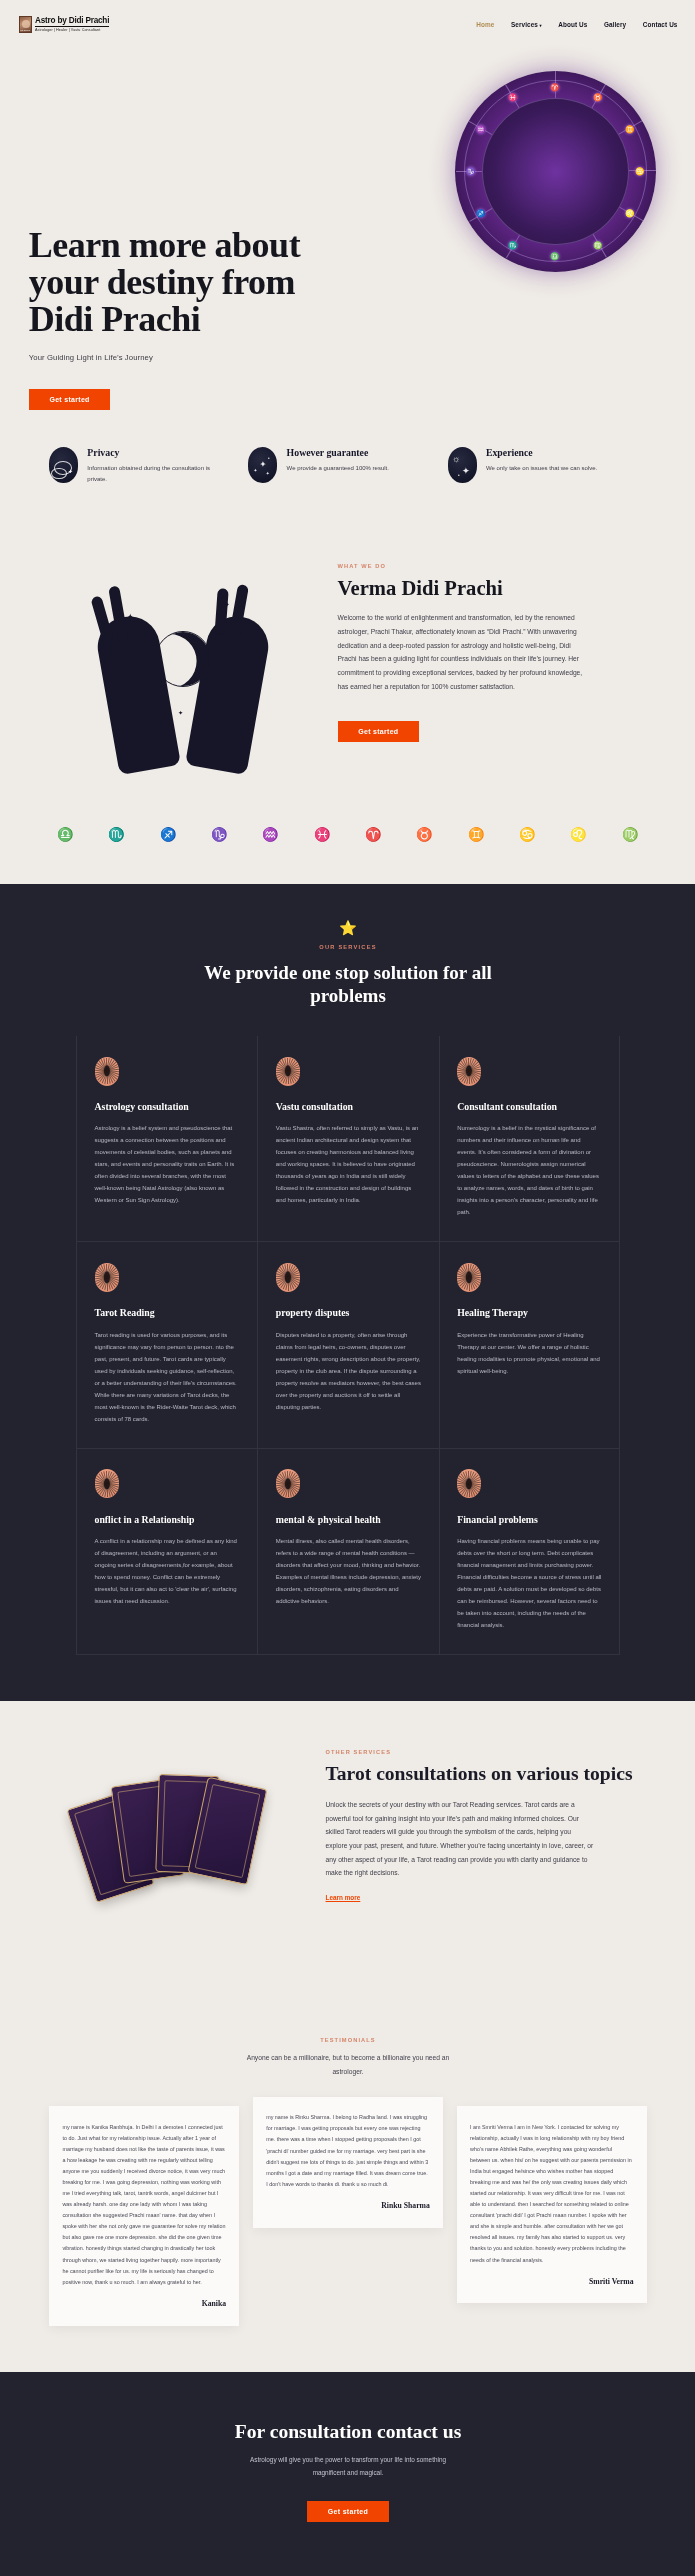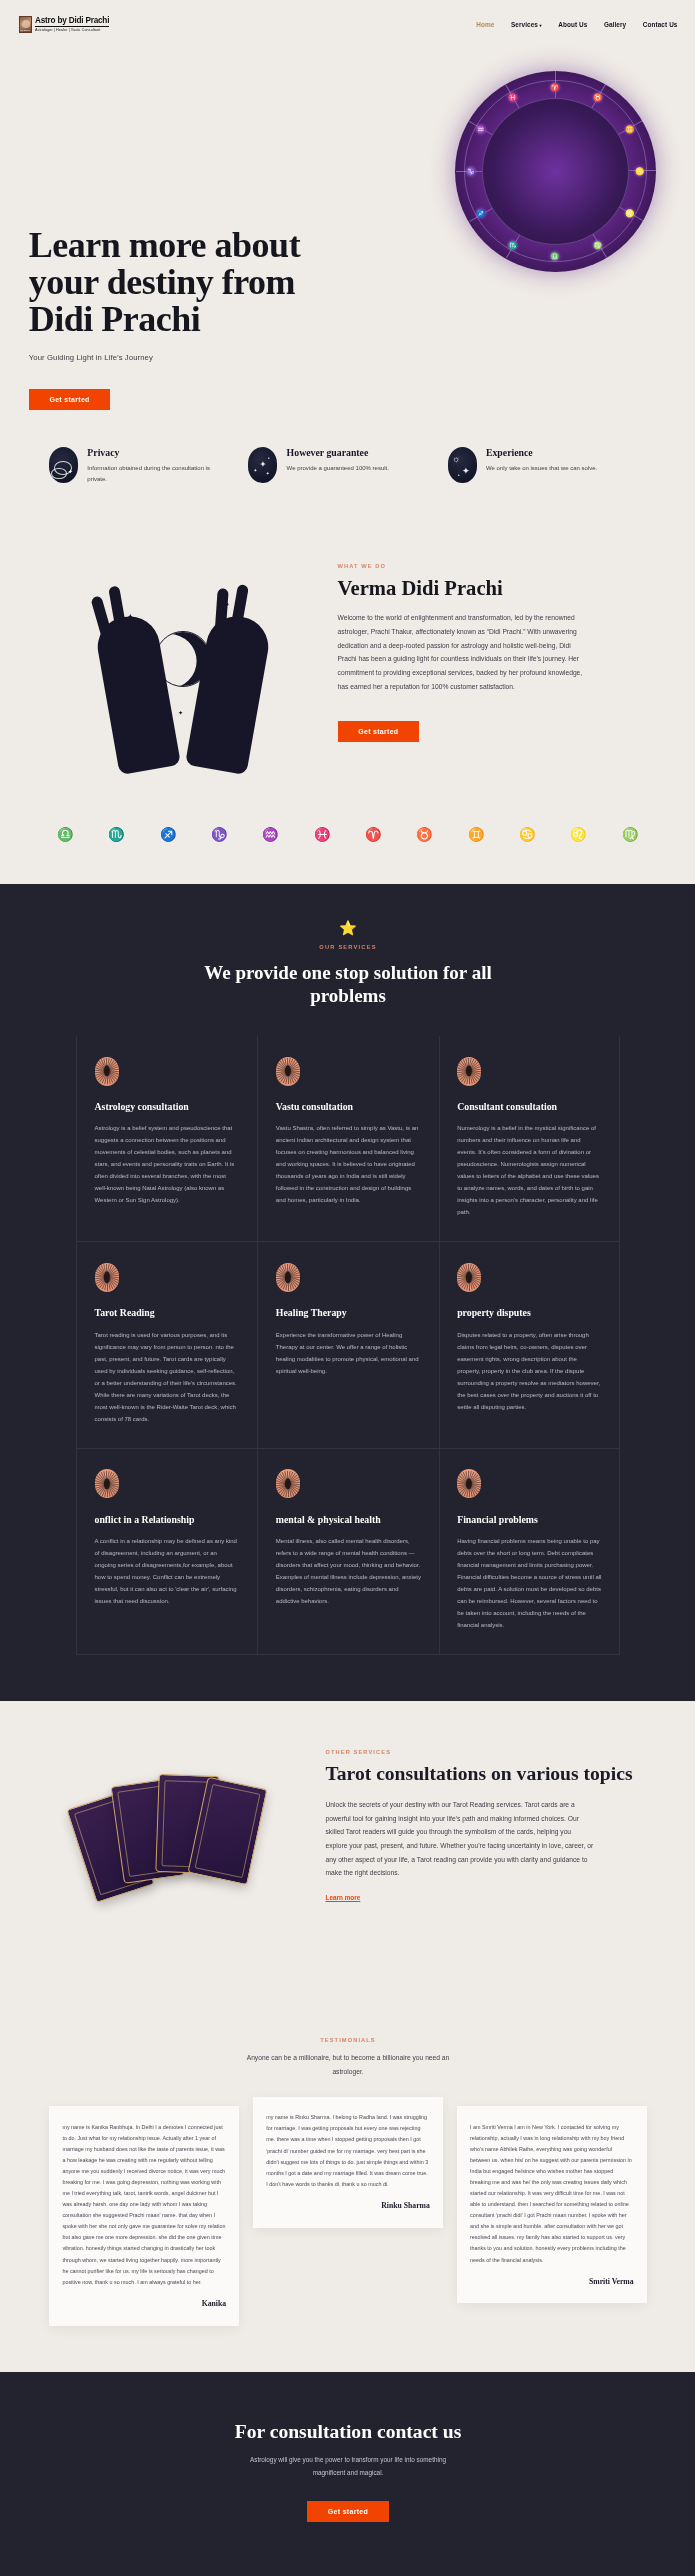--- a/index.html
+++ b/index.html
@@ -587,59 +587,59 @@
           <i class="ray" style="transform: rotate(252deg);"></i>
           <i class="ray" style="transform: rotate(264deg);"></i>
           <i class="ray" style="transform: rotate(276deg);"></i>
           <i class="ray" style="transform: rotate(288deg);"></i>
           <i class="ray" style="transform: rotate(300deg);"></i>
           <i class="ray" style="transform: rotate(312deg);"></i>
           <i class="ray" style="transform: rotate(324deg);"></i>
           <i class="ray" style="transform: rotate(336deg);"></i>
           <i class="ray" style="transform: rotate(348deg);"></i>
         </div>
+      <div class="svc-title">property disputes</div>
+      <div class="svc-body">Disputes related to a property, often arise through claims from legal heirs, co-owners, disputes over easement rights, wrong description about the property, property in the club area. If the dispute surrounding a property resolve as mediators however, the best cases over the property and auctions it off to settle all disputing parties.</div>
+    </div>
+    <div class="svc-card">
+      <div class="svc-ic">
+          <span class="moonlet"></span>
+          <i class="ray" style="transform: rotate(0deg);"></i>
+          <i class="ray" style="transform: rotate(12deg);"></i>
+          <i class="ray" style="transform: rotate(24deg);"></i>
+          <i class="ray" style="transform: rotate(36deg);"></i>
+          <i class="ray" style="transform: rotate(48deg);"></i>
+          <i class="ray" style="transform: rotate(60deg);"></i>
+          <i class="ray" style="transform: rotate(72deg);"></i>
+          <i class="ray" style="transform: rotate(84deg);"></i>
+          <i class="ray" style="transform: rotate(96deg);"></i>
+          <i class="ray" style="transform: rotate(108deg);"></i>
+          <i class="ray" style="transform: rotate(120deg);"></i>
+          <i class="ray" style="transform: rotate(132deg);"></i>
+          <i class="ray" style="transform: rotate(144deg);"></i>
+          <i class="ray" style="transform: rotate(156deg);"></i>
+          <i class="ray" style="transform: rotate(168deg);"></i>
+          <i class="ray" style="transform: rotate(180deg);"></i>
+          <i class="ray" style="transform: rotate(192deg);"></i>
+          <i class="ray" style="transform: rotate(204deg);"></i>
+          <i class="ray" style="transform: rotate(216deg);"></i>
+          <i class="ray" style="transform: rotate(228deg);"></i>
+          <i class="ray" style="transform: rotate(240deg);"></i>
+          <i class="ray" style="transform: rotate(252deg);"></i>
+          <i class="ray" style="transform: rotate(264deg);"></i>
+          <i class="ray" style="transform: rotate(276deg);"></i>
+          <i class="ray" style="transform: rotate(288deg);"></i>
+          <i class="ray" style="transform: rotate(300deg);"></i>
+          <i class="ray" style="transform: rotate(312deg);"></i>
+          <i class="ray" style="transform: rotate(324deg);"></i>
+          <i class="ray" style="transform: rotate(336deg);"></i>
+          <i class="ray" style="transform: rotate(348deg);"></i>
+        </div>
       <div class="svc-title">Healing Therapy</div>
       <div class="svc-body">Experience the transformative power of Healing Therapy at our center. We offer a range of holistic healing modalities to promote physical, emotional and spiritual well-being.</div>
-    </div>
-    <div class="svc-card">
-      <div class="svc-ic">
-          <span class="moonlet"></span>
-          <i class="ray" style="transform: rotate(0deg);"></i>
-          <i class="ray" style="transform: rotate(12deg);"></i>
-          <i class="ray" style="transform: rotate(24deg);"></i>
-          <i class="ray" style="transform: rotate(36deg);"></i>
-          <i class="ray" style="transform: rotate(48deg);"></i>
-          <i class="ray" style="transform: rotate(60deg);"></i>
-          <i class="ray" style="transform: rotate(72deg);"></i>
-          <i class="ray" style="transform: rotate(84deg);"></i>
-          <i class="ray" style="transform: rotate(96deg);"></i>
-          <i class="ray" style="transform: rotate(108deg);"></i>
-          <i class="ray" style="transform: rotate(120deg);"></i>
-          <i class="ray" style="transform: rotate(132deg);"></i>
-          <i class="ray" style="transform: rotate(144deg);"></i>
-          <i class="ray" style="transform: rotate(156deg);"></i>
-          <i class="ray" style="transform: rotate(168deg);"></i>
-          <i class="ray" style="transform: rotate(180deg);"></i>
-          <i class="ray" style="transform: rotate(192deg);"></i>
-          <i class="ray" style="transform: rotate(204deg);"></i>
-          <i class="ray" style="transform: rotate(216deg);"></i>
-          <i class="ray" style="transform: rotate(228deg);"></i>
-          <i class="ray" style="transform: rotate(240deg);"></i>
-          <i class="ray" style="transform: rotate(252deg);"></i>
-          <i class="ray" style="transform: rotate(264deg);"></i>
-          <i class="ray" style="transform: rotate(276deg);"></i>
-          <i class="ray" style="transform: rotate(288deg);"></i>
-          <i class="ray" style="transform: rotate(300deg);"></i>
-          <i class="ray" style="transform: rotate(312deg);"></i>
-          <i class="ray" style="transform: rotate(324deg);"></i>
-          <i class="ray" style="transform: rotate(336deg);"></i>
-          <i class="ray" style="transform: rotate(348deg);"></i>
-        </div>
-      <div class="svc-title">property disputes</div>
-      <div class="svc-body">Disputes related to a property, often arise through claims from legal heirs, co-owners, disputes over easement rights, wrong description about the property, property in the club area. If the dispute surrounding a property resolve as mediators however, the best cases over the property and auctions it off to settle all disputing parties.</div>
     </div>
     <div class="svc-card">
       <div class="svc-ic">
           <span class="moonlet"></span>
           <i class="ray" style="transform: rotate(0deg);"></i>
           <i class="ray" style="transform: rotate(12deg);"></i>
           <i class="ray" style="transform: rotate(24deg);"></i>
           <i class="ray" style="transform: rotate(36deg);"></i>
           <i class="ray" style="transform: rotate(48deg);"></i>
           <i class="ray" style="transform: rotate(60deg);"></i>

